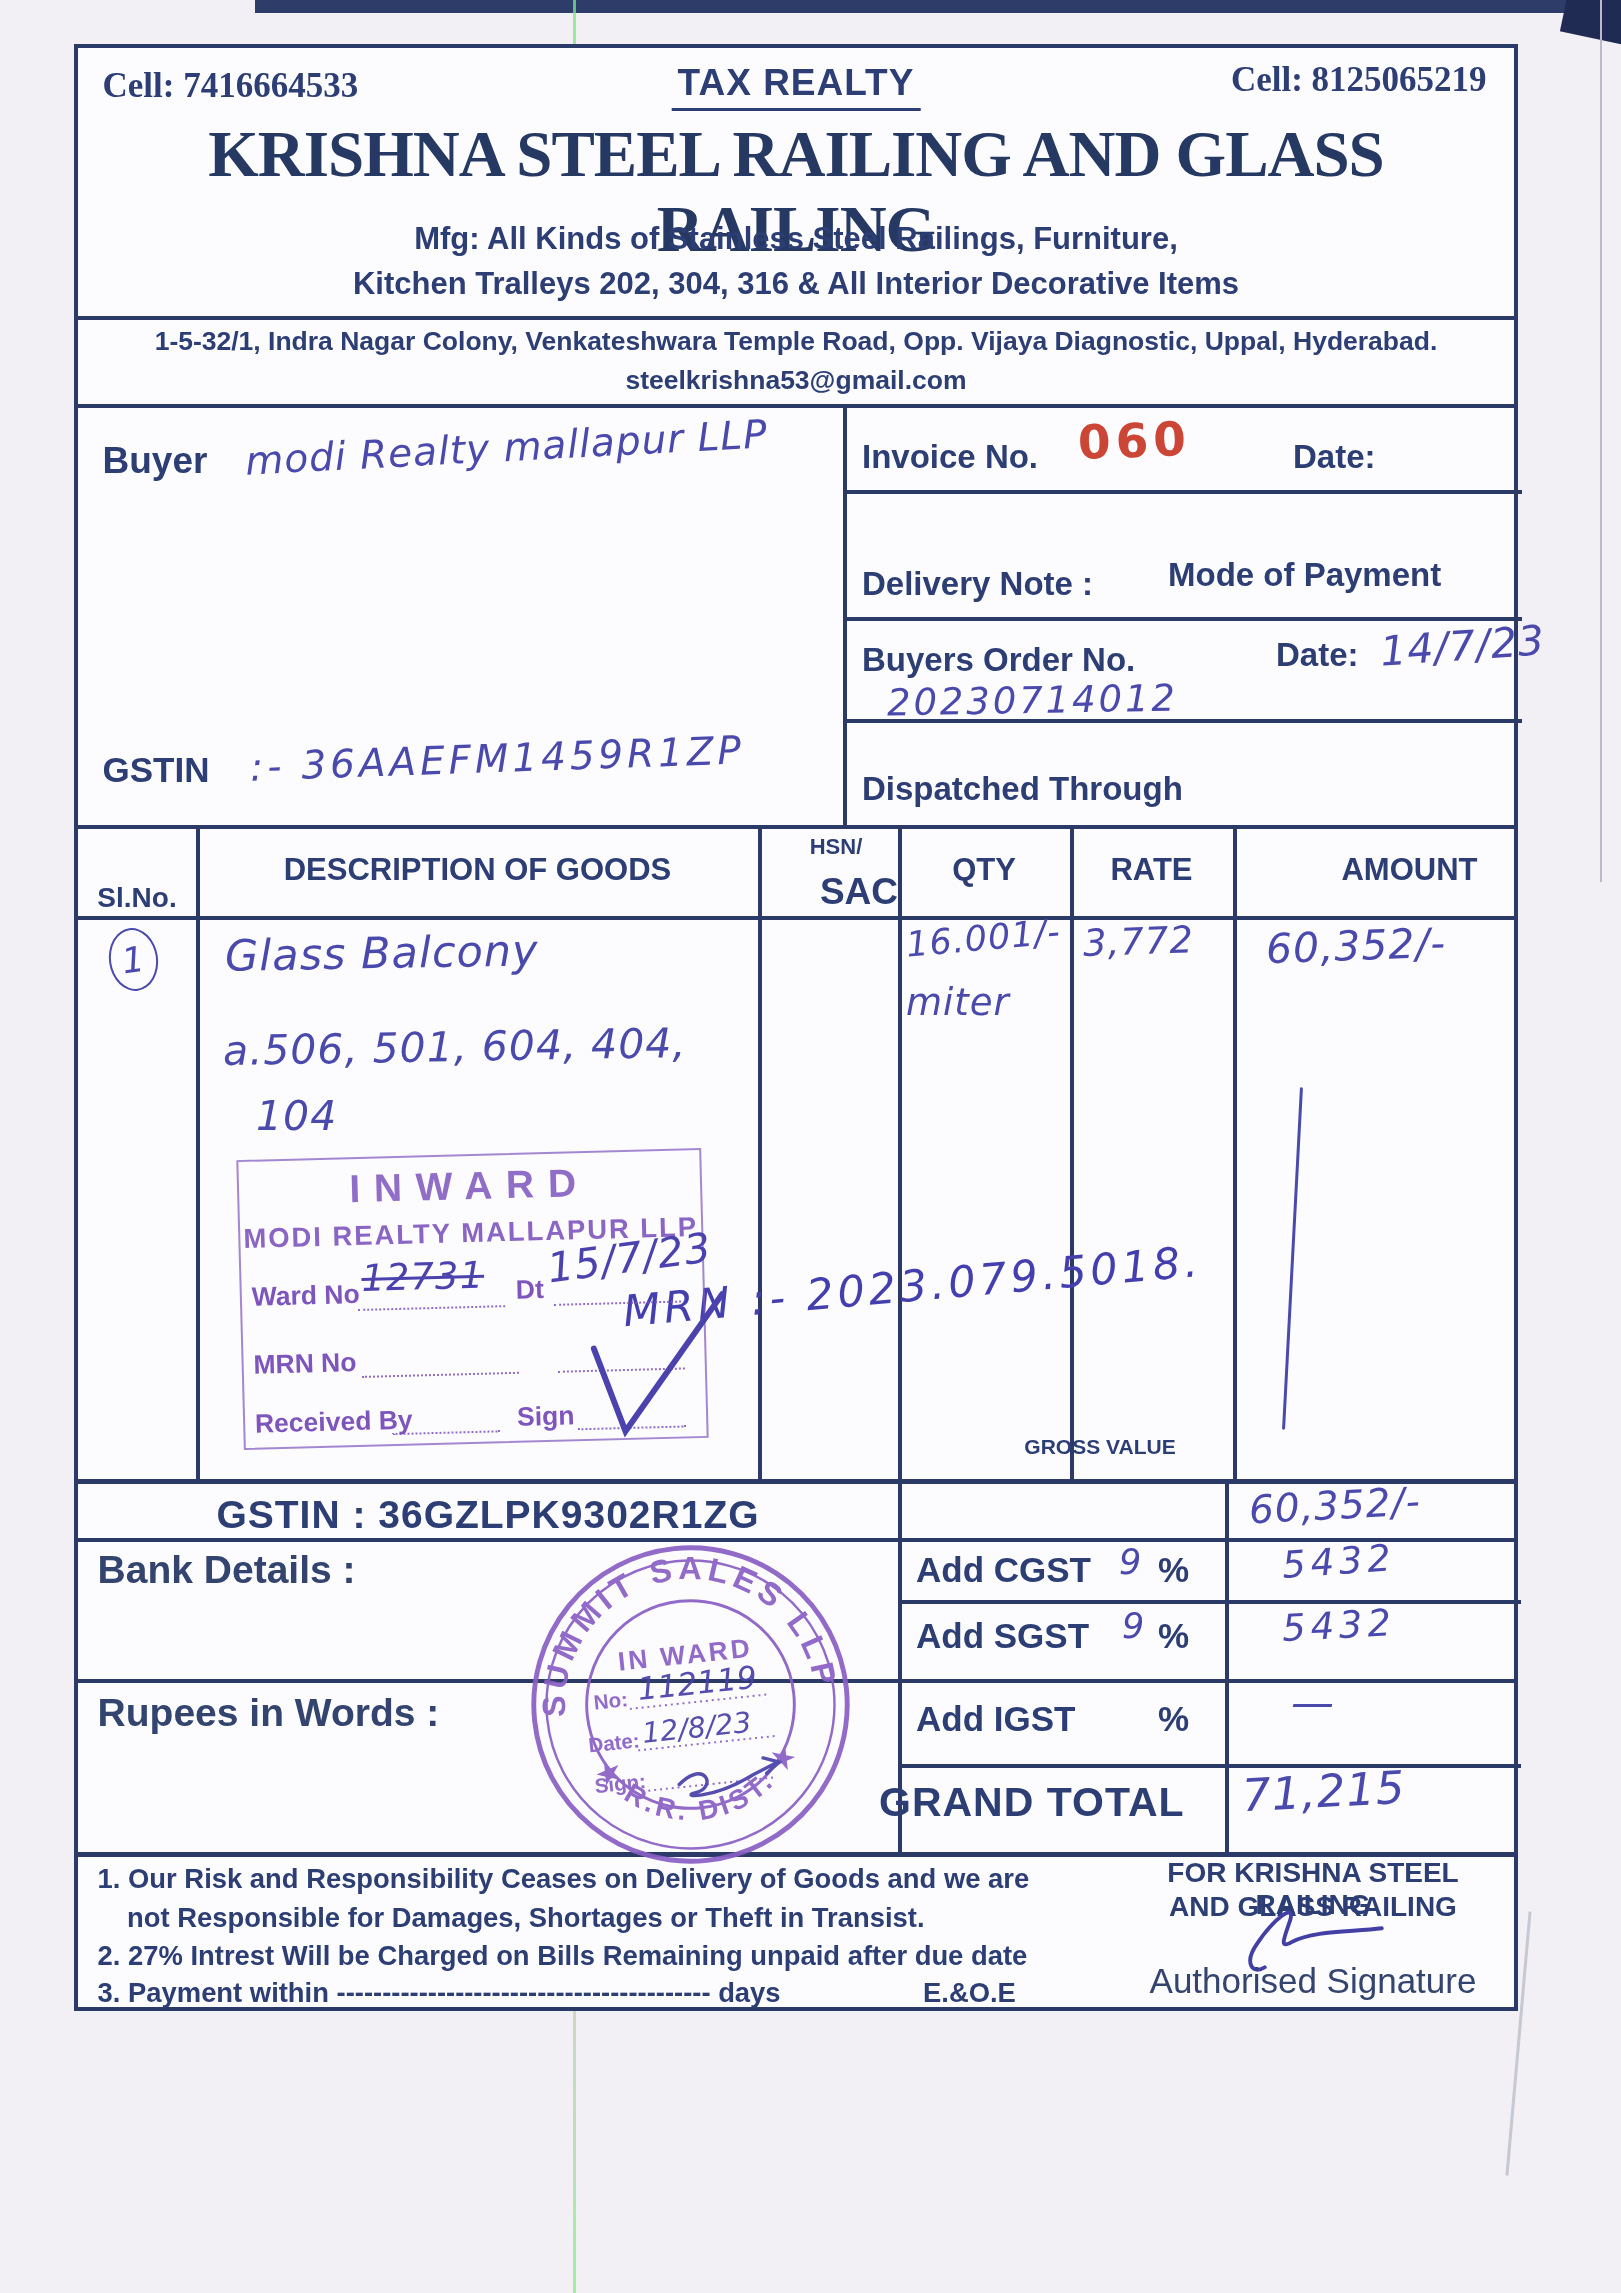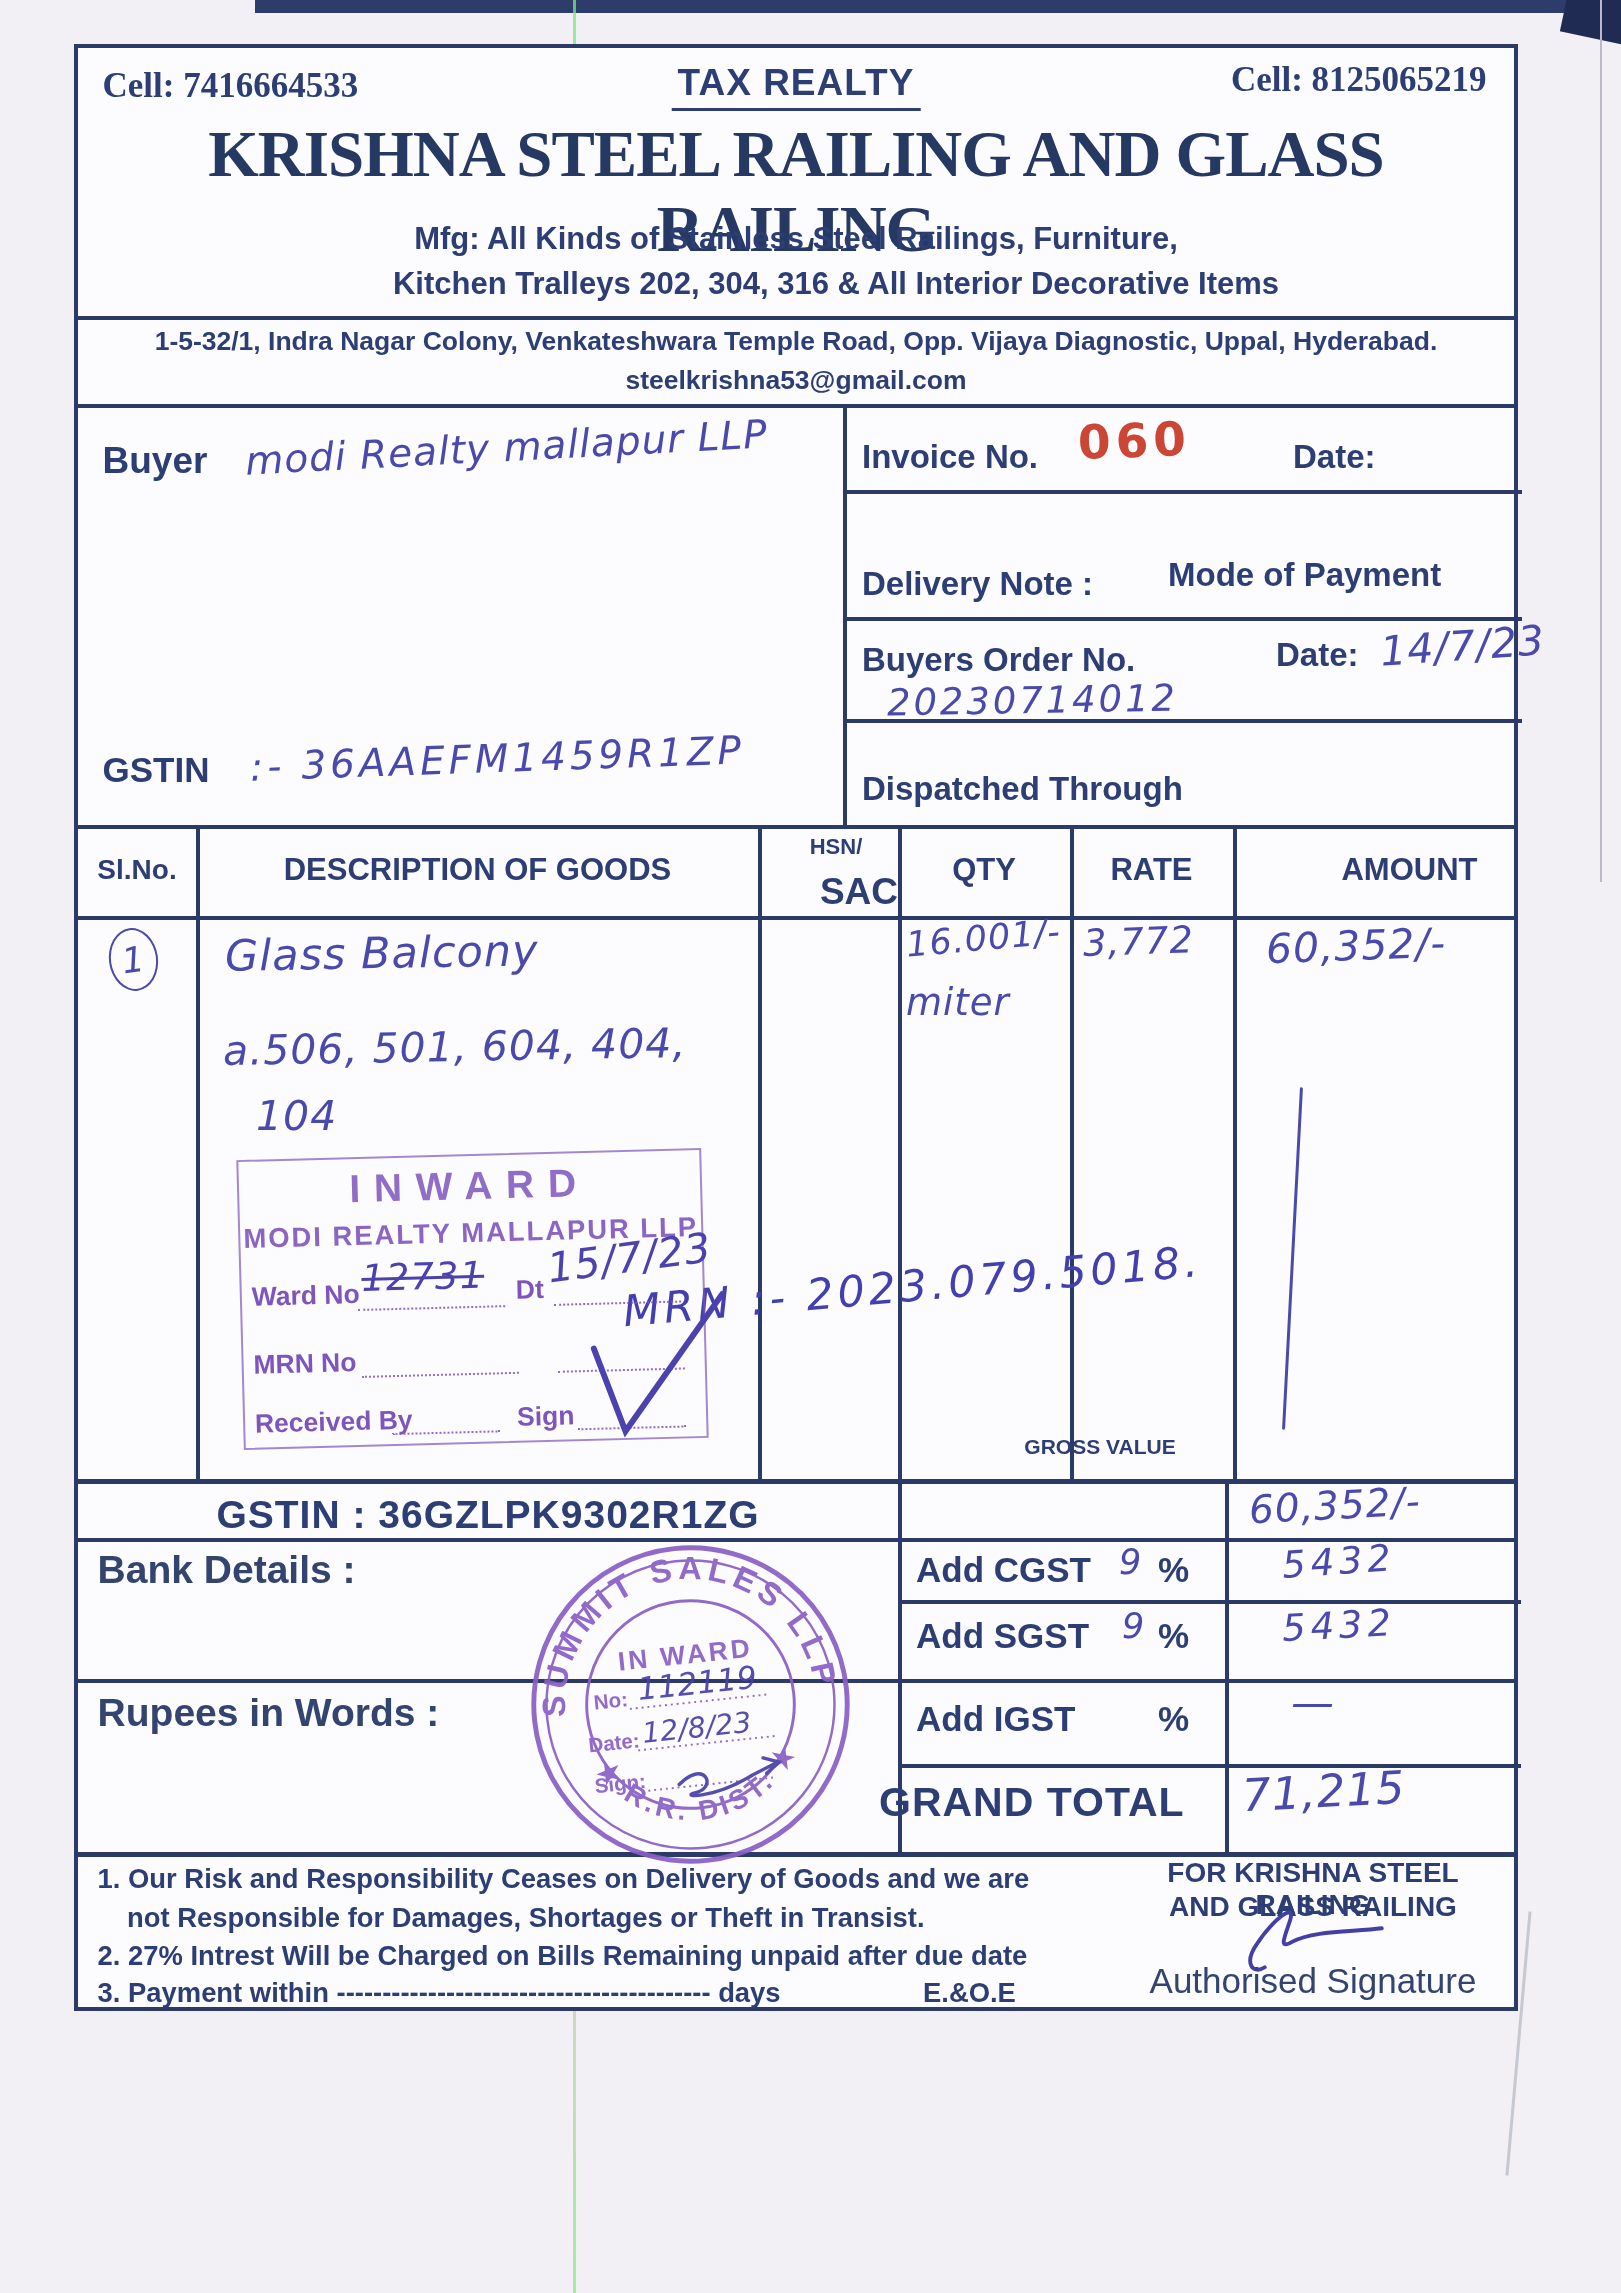--- a/index.html
+++ b/index.html
@@ -48,21 +48,21 @@
 
   <div class="invoice">
 
     <div class="abs b nw" style="left:24.5px; top:17.6px; font-size:35px;">Cell: 7416664533</div>
     <div class="abs b" style="left:50%; transform:translateX(-50%); top:13.7px; font-size:37px; border-bottom:3.9px solid #2c3e74; padding:0 5.9px 3.9px 5.9px; letter-spacing:1px;">TAX REALTY</div>
     <div class="abs b nw" style="right:27.4px; top:11.8px; font-size:35px;">Cell: 8125065219</div>
 
     <div class="abs serifTitle center" style="left:0; top:69px; width:100%; font-size:65px; letter-spacing:-1px;">KRISHNA STEEL RAILING AND GLASS RAILING</div>
 
     <div class="abs b center" style="left:0; top:173px; width:100%; font-size:31px;">Mfg: All Kinds of Stainless Steel Railings, Furniture,</div>
-    <div class="abs b center" style="left:0; top:218px; width:100%; font-size:31px;padding-left:40px;">Kitchen Tralleys 202, 304, 316 &amp; All Interior Decorative Items</div>
+    <div class="abs b center" style="left:0; top:218px; width:100%; font-size:31px;">Kitchen Tralleys 202, 304, 316 &amp; All Interior Decorative Items</div>
 
     <div class="hline" style="left:0; top:268px; width:100%;"></div>
 
     <div class="abs b center" style="left:0; top:278px; width:100%; font-size:26.5px;">1-5-32/1, Indra Nagar Colony, Venkateshwara Temple Road, Opp. Vijaya Diagnostic, Uppal, Hyderabad.</div>
     <div class="abs b center" style="left:0; top:317px; width:100%; font-size:26.5px;">steelkrishna53@gmail.com</div>
 
     <div class="hline" style="left:0; top:356px; width:100%;"></div>
 
     <div class="vline" style="left:765px; top:356px; height:421px;"></div>
     <div class="hline" style="left:765px; top:442px; width:679px;"></div>
@@ -90,21 +90,21 @@
     <div class="abs b" style="left:784px; top:698px; font-size:33px;margin-top:24px;">Dispatched Through</div>
 
     <div class="hline" style="left:0; top:777px; width:100%;"></div>
     <div class="hline" style="left:0; top:868px; width:100%;"></div>
     <div class="vline" style="left:118px; top:777px; height:654px;"></div>
     <div class="vline" style="left:680px; top:777px; height:654px;"></div>
     <div class="vline" style="left:820px; top:777px; height:654px;"></div>
     <div class="vline" style="left:992px; top:777px; height:654px;"></div>
     <div class="vline" style="left:1155px; top:777px; height:654px;"></div>
 
-    <div class="abs b center" style="left:0; top:806px; width:118px; font-size:28px;">Sl.No.</div>
+    <div class="abs b center" style="left:0; top:834px; width:118px; font-size:28px;">Sl.No.</div>
     <div class="abs b center" style="left:118px; top:804px; width:563px; font-size:31px;">DESCRIPTION OF GOODS</div>
     <div class="abs b center" style="left:680px; top:786px; width:156px; font-size:22px;">HSN/</div>
     <div class="abs b center" style="left:680px; top:823px; width:140px; font-size:37px;text-align:right;">SAC</div>
     <div class="abs b center" style="left:820px; top:804px; width:172px; font-size:31px;">QTY</div>
     <div class="abs b center" style="left:992px; top:804px; width:163px; font-size:31px;">RATE</div>
     <div class="abs b center" style="left:1155px; top:804px; width:289px; font-size:31px;margin-left:32px;">AMOUNT</div>
 
     <div class="abs hw" style="left:31px; top:880px; width:45px; height:59px; border:2.9px solid #4a49ac; border-radius:50%;
                 display:flex; align-items:center; justify-content:center; font-size:35px; transform:rotate(-8deg);">1</div>
     <div class="abs hw" style="left:147px; top:880px; font-size:43px; transform:rotate(-1deg);">Glass Balcony</div>

